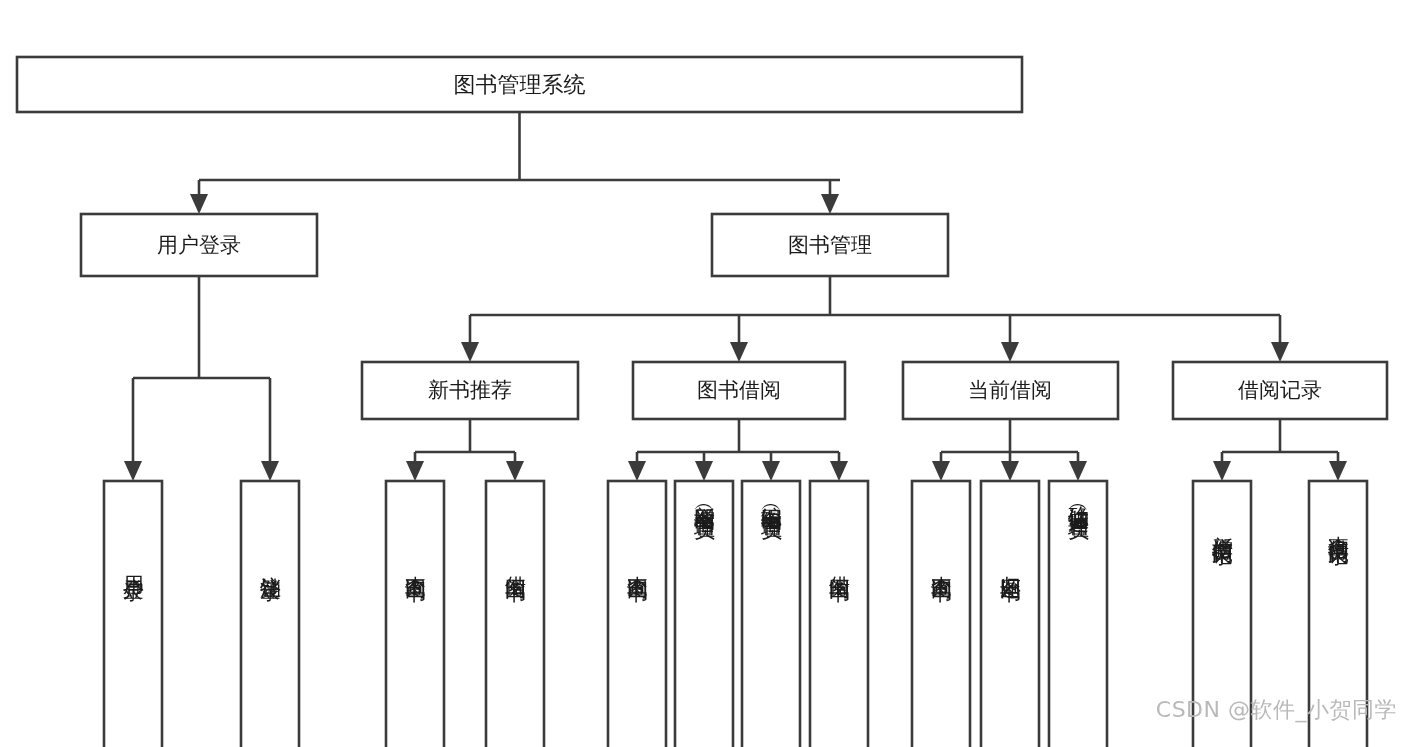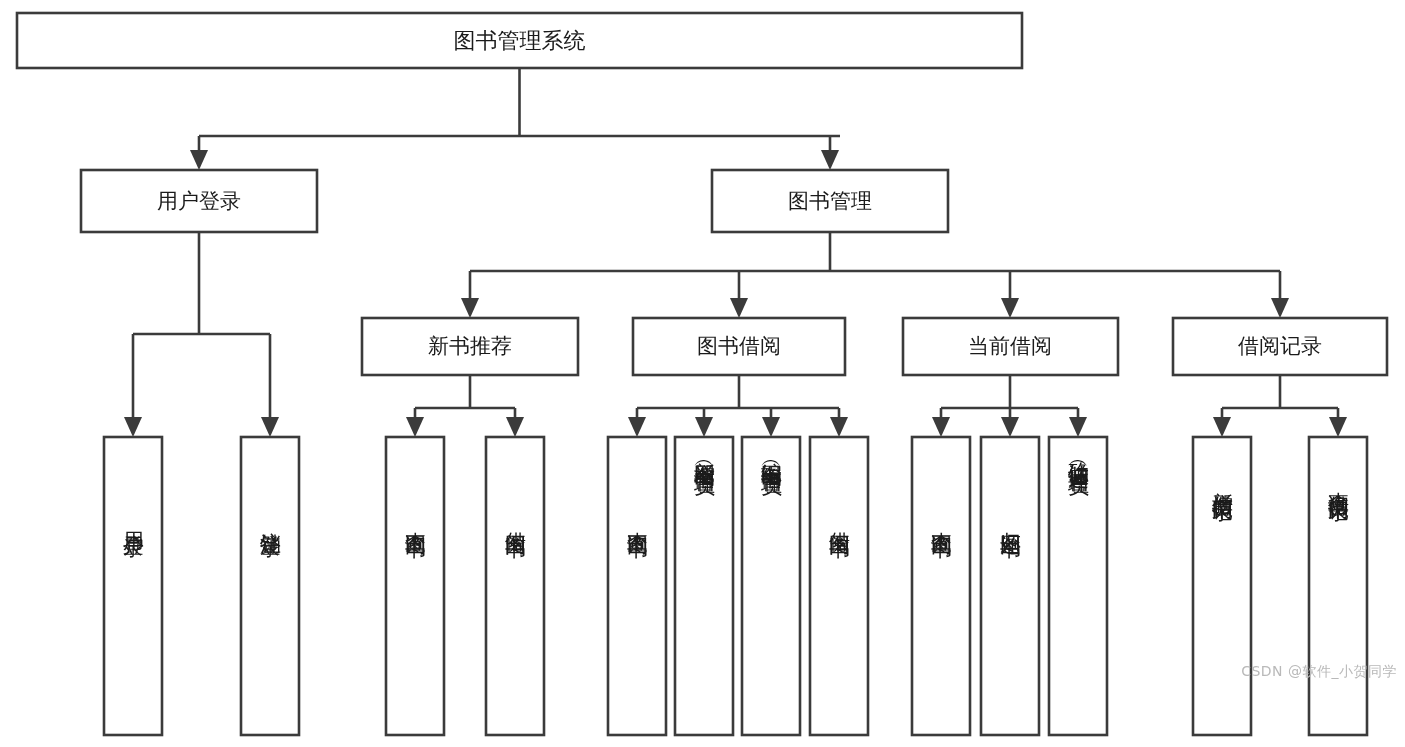--- a/index.html
+++ b/index.html
@@ -12,20 +12,21 @@
     width: 1405px;
     height: 747px;
     overflow: hidden;
     font-family: "DejaVu Sans", "Liberation Sans", sans-serif;
     position: relative;
   }
   #diagram-root {
     position: relative;
     width: 1405px;
     height: 687px;
+    margin-top: 44px;
   }
   svg.diagram-canvas {
     position: absolute;
     left: 0;
     top: 0;
     width: 1405px;
     height: 747px;
     display: block;
   }
   .node-box {
@@ -72,21 +73,21 @@
     line-height: 1.18;
     letter-spacing: 2px;
     color: #1b1b1b;
     white-space: nowrap;
   }
   .watermark {
     position: absolute;
     right: 8px;
     bottom: 6px;
     font-family: "DejaVu Sans", "Liberation Sans", sans-serif;
-    font-size: 14px;
+    font-size: 22px;
     color: #b9b9b9;
     letter-spacing: 0.5px;
     white-space: nowrap;
   }
 </style>
 </head>
 <body>
 
 <div id="diagram-root">
 

